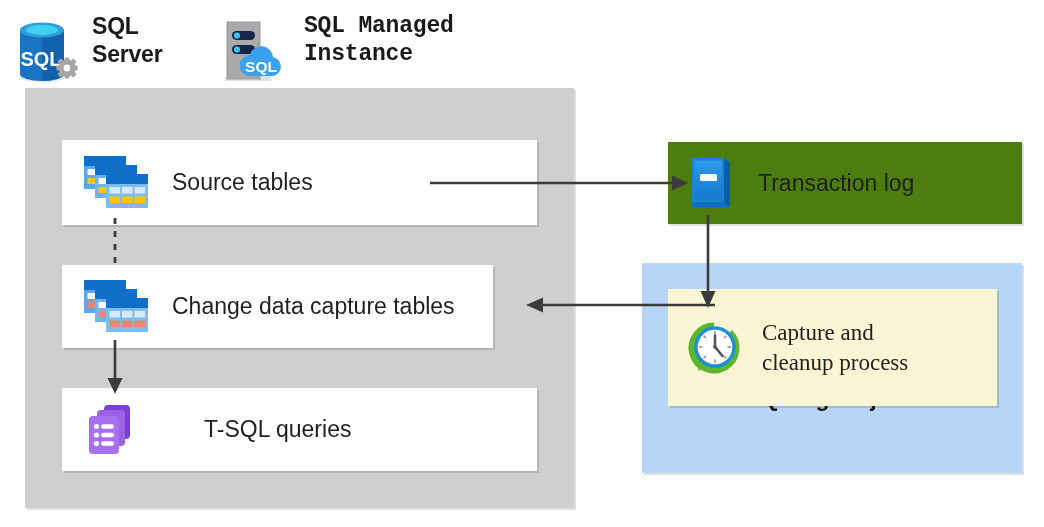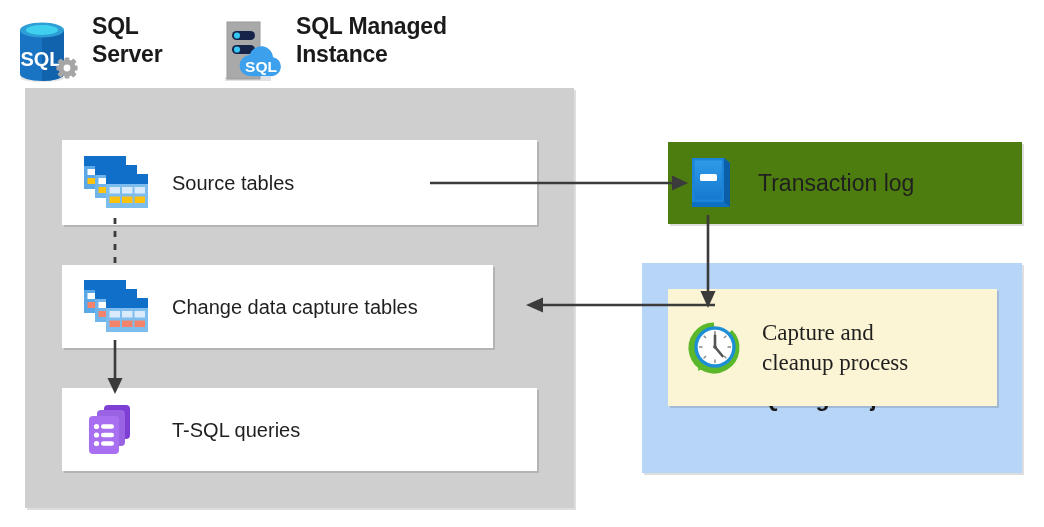--- a/index.html
+++ b/index.html
@@ -36,54 +36,54 @@
     font-weight: bold;
     color: #1a1a1a;
     line-height: 1.22;
     letter-spacing: -0.2px;
     white-space: pre-line;
   }
 
   #head-sqlserver { left: 14px; top: 14px; }
   #head-sqlserver .ptitle { margin-left: 16px; margin-top: -2px; }
   #head-sqlmi { left: 218px; top: 14px; }
-  #head-sqlmi .ptitle { margin-left: 12px; margin-top: -2px; }
+  #head-sqlmi .ptitle { margin-left: 20px; margin-top: -2px; font-family: Liberation Mono, monospace; }
 
   
   #sql-container {
     position: absolute;
     left: 25px; top: 88px;
     width: 549px; height: 420px;
     background: #cfcfcf;
     box-shadow: 2px 2px 0 0 rgba(0,0,0,0.13);
   }
 
   
   .item-box {
     position: absolute;
     background: #ffffff;
     display: flex;
     align-items: center;
     box-shadow: 2px 2px 0 0 rgba(0,0,0,0.13);
   }
   .item-box .ilabel {
-    font-size: 20px;
+    font-size: 23px;
     color: #1f1f1f;
     line-height: 1.2;
   }
   .item-box .iglyph {
     flex: 0 0 auto;
     display: flex;
     align-items: center;
     justify-content: center;
   }
 
   #box-source      { left: 62px;  top: 140px; width: 475px; height: 85px; }
   #box-cdc         { left: 62px;  top: 265px; width: 431px; height: 83px; }
-  #box-tsql        { left: 62px;  top: 388px; width: 475px; height: 83px; }
+  #box-tsql        { left: 62px;  top: 388px; width: 475px; height: 83px; gap: 32px; }
   #box-source .iglyph, #box-cdc .iglyph, #box-tsql .iglyph { margin-left: 18px; width: 72px; }
   #box-source .ilabel, #box-cdc .ilabel, #box-tsql .ilabel { margin-left: 20px; }
 
   
   #box-txlog {
     position: absolute;
     left: 668px; top: 142px; width: 354px; height: 82px;
     background: #4d7c0f;
     display: flex; align-items: center;
     box-shadow: 2px 2px 0 0 rgba(0,0,0,0.13);

